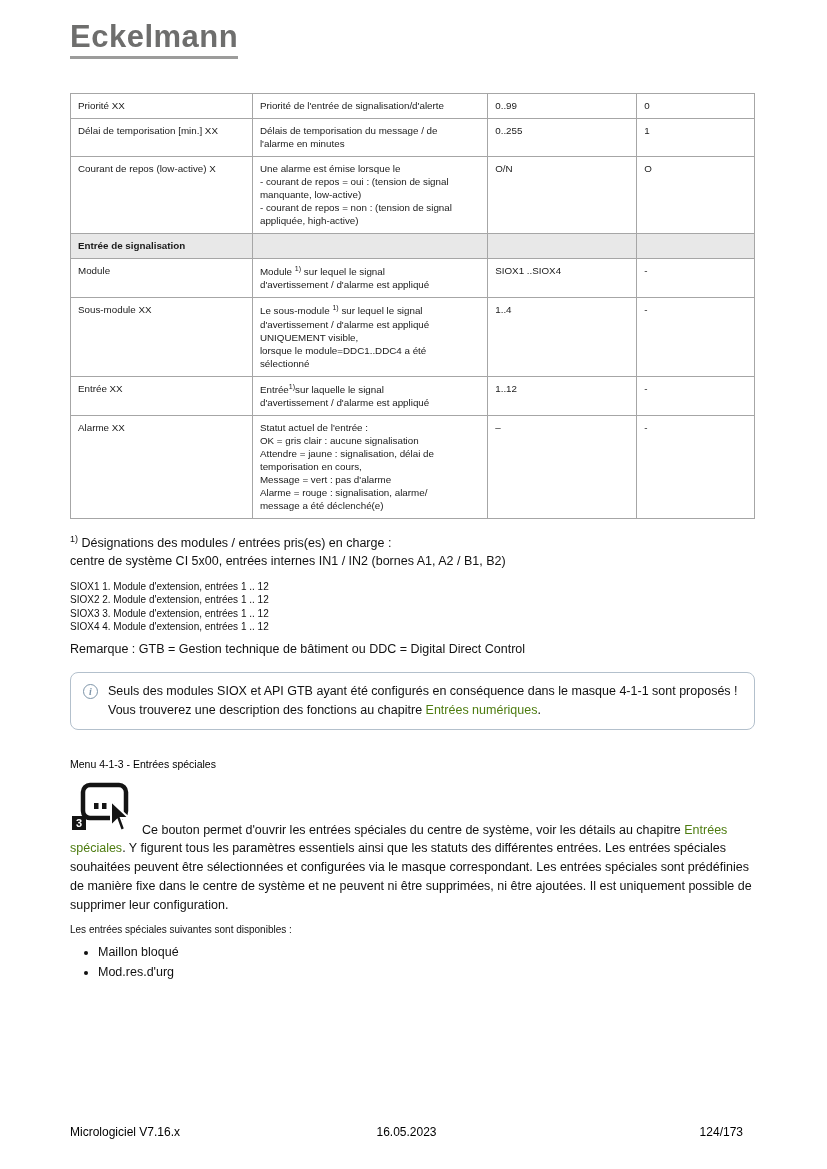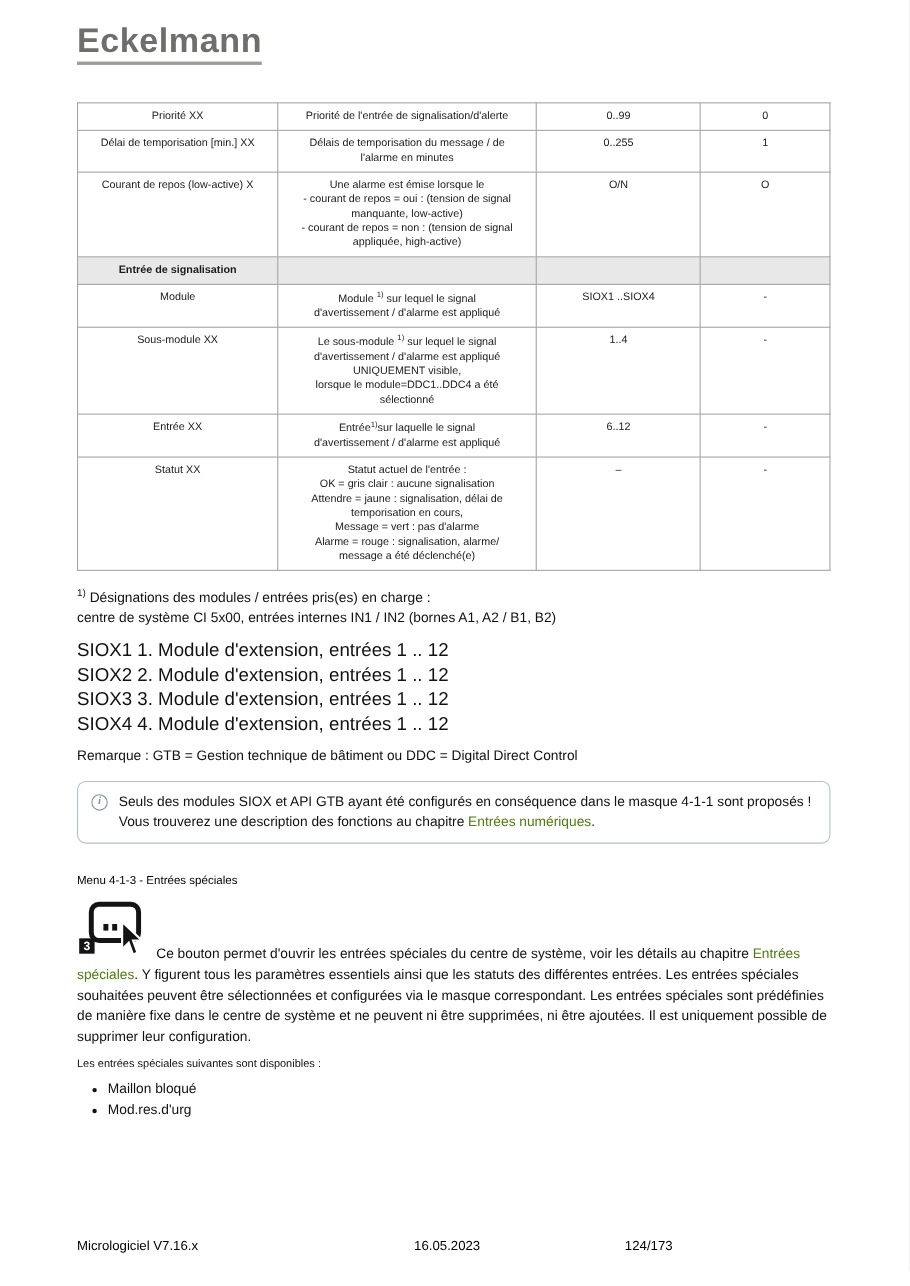--- a/index.html
+++ b/index.html
@@ -11,32 +11,32 @@
   }
 
   
   .logo-text {
     display:inline-block; font-size:31px; font-weight:700; color:#6e6e6d;
     letter-spacing:0.5px; line-height:1; padding-bottom:4px;
     border-bottom:3px solid #9c9c9b;
   }
 
   
-  .param-table { width:100%; border-collapse:collapse; margin-top:34px;text-align:center; }
+  .param-table { width:100%; border-collapse:collapse; margin-top:34px; }
   .param-table td {
     border:1px solid #a6a6a6; padding:5px 7px 6px; vertical-align:top;
     font-size:9.8px; line-height:1.33; color:#1a1a1a; white-space:pre-line;
   }
   .param-table .section-row td { background:#e8e8e8; font-weight:700; white-space:normal; }
   .param-table sup { font-size:0.72em; vertical-align:super; }
 
   
   .fn { margin:14px 0 0; font-size:12.5px; line-height:1.42; }
   .fn sup { font-size:9px; }
-  .mod-list { margin-top:9px; font-size:17px; line-height:1.34; }
+  .mod-list { margin-top:9px; font-size:10px; line-height:1.34; }
   .remark { margin:9px 0 0; font-size:12.5px; }
 
   
   .infobox {
     margin-top:16px; border:1px solid #b3c0cc; border-radius:8px;
     padding:9px 12px 10px; display:flex; gap:10px; align-items:flex-start;
     font-size:12.5px; line-height:1.45;
   }
   .info-icon {
     flex:0 0 auto; width:15px; height:15px; margin-top:2px;
@@ -53,21 +53,21 @@
   .avail { margin:8px 0 0; font-size:10px; line-height:1.5; }
   .bullets { margin:6px 0 0; padding-left:28px; }
   .bullets li { font-size:12.5px; line-height:1.55; }
 
   
   .footer {
     position:absolute; left:70px; right:84px; bottom:30px;
     display:grid; grid-template-columns:1fr auto 1fr; font-size:12px; color:#000;
   }
   .footer .f-center { text-align:right; }
-  .footer .f-right { text-align:center; }
+  .footer .f-right { text-align:right; }
 </style>
 </head>
 <body>
 
 <div class="page">
 
   <div>
     <span class="logo-text">Eckelmann</span>
   </div>
 
@@ -122,25 +122,25 @@
 UNIQUEMENT visible,
 lorsque le module=DDC1..DDC4 a été
 sélectionné</span></td>
         <td>1..4</td>
         <td>-</td>
       </tr>
       <tr>
         <td>Entrée XX</td>
         <td><span>Entrée</span><sup>1)</sup><span>sur laquelle le signal
 d'avertissement / d'alarme est appliqué</span></td>
-        <td>6..12</td>
-        <td>-</td>
-      </tr>
-      <tr>
-        <td>Statut XX</td>
+        <td>1..12</td>
+        <td>-</td>
+      </tr>
+      <tr>
+        <td>Alarme XX</td>
         <td>Statut actuel de l'entrée :
 OK = gris clair : aucune signalisation
 Attendre = jaune : signalisation, délai de
 temporisation en cours,
 Message = vert : pas d'alarme
 Alarme = rouge : signalisation, alarme/
 message a été déclenché(e)</td>
         <td>–</td>
         <td>-</td>
       </tr>

